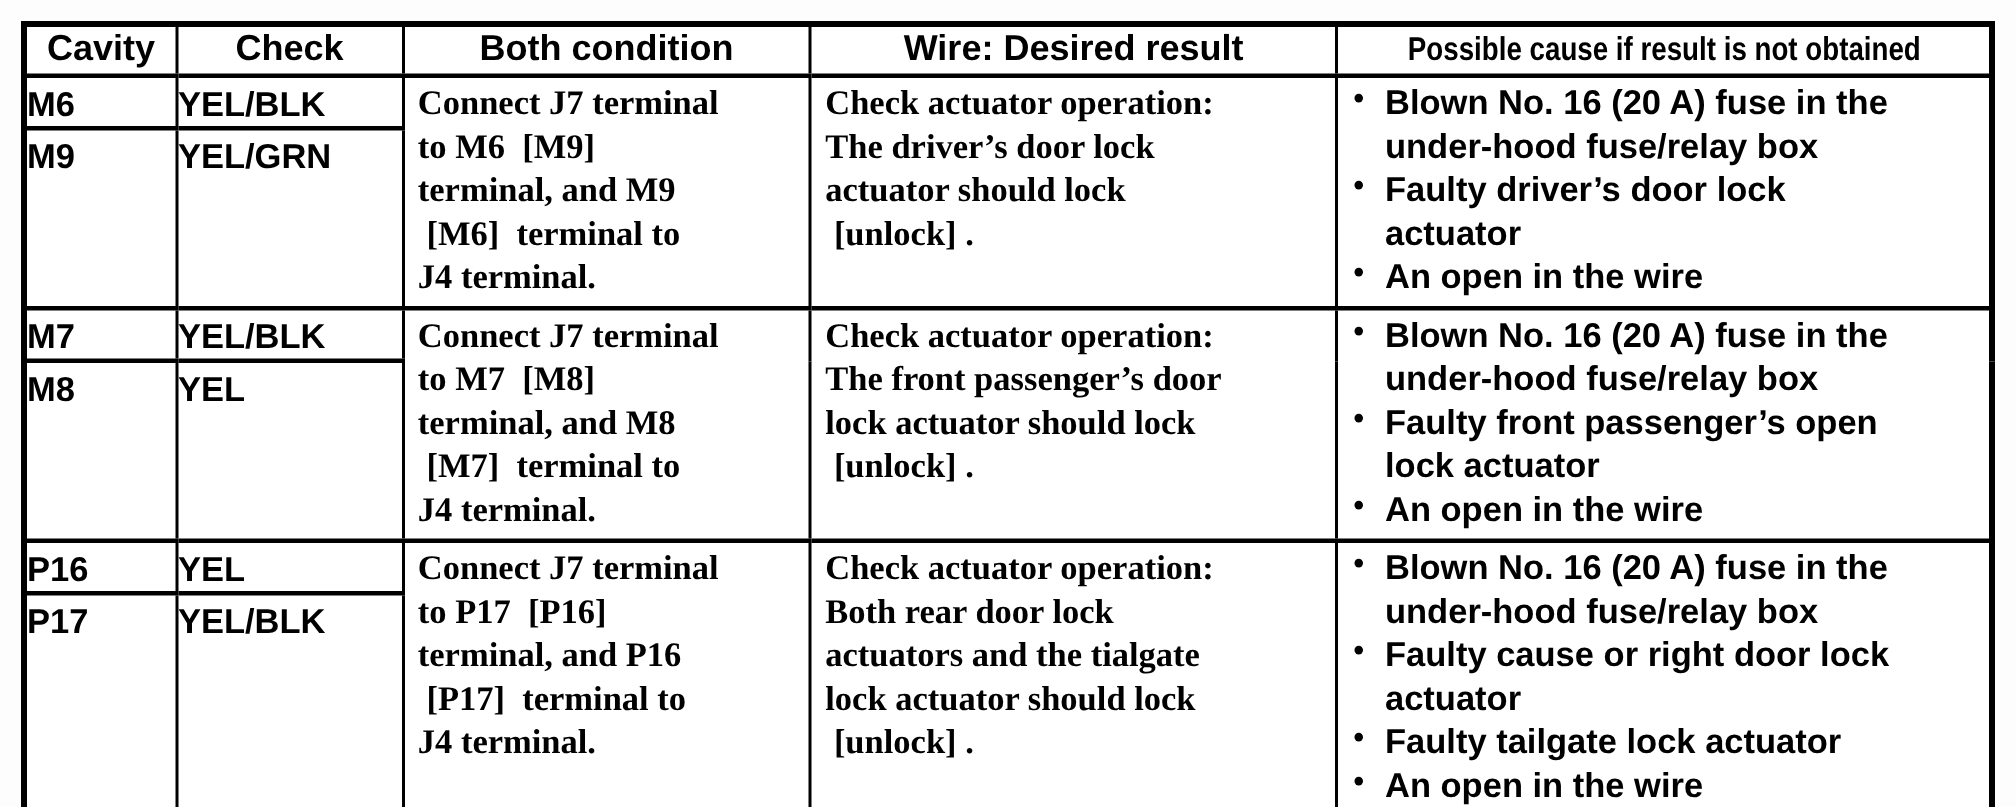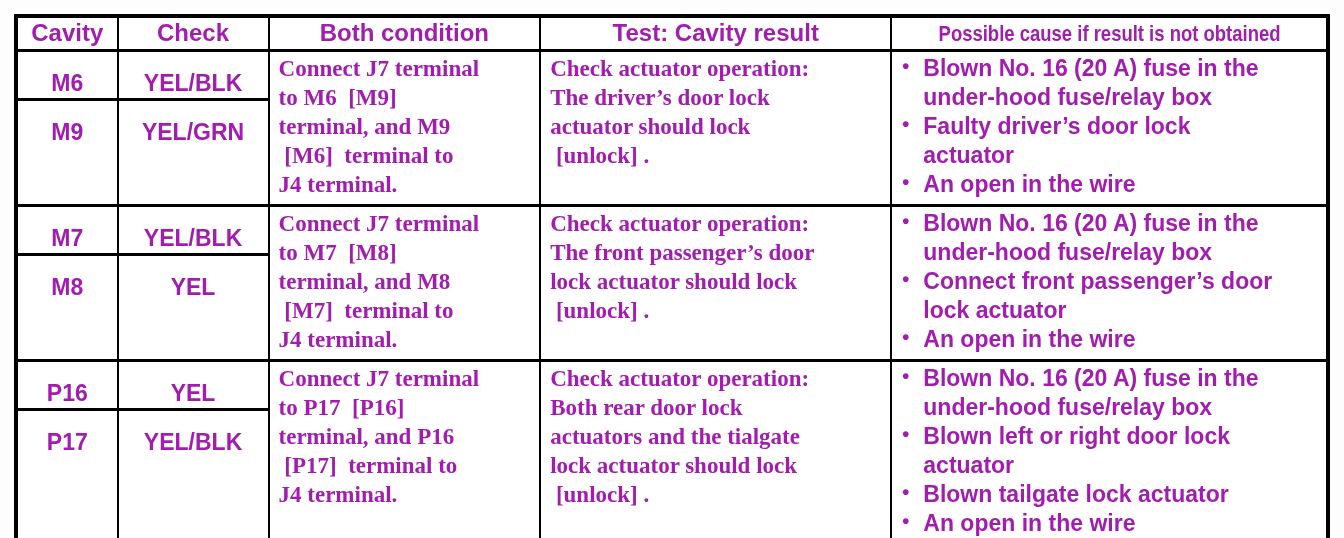--- a/index.html
+++ b/index.html
@@ -6,21 +6,21 @@
     margin: 0;
     padding: 0;
     background: #ffffff;
   }
   .page {
     position: relative;
     width: 1344px;
     height: 538px;
     background: #fdfdfd;
     font-family: "Liberation Sans", sans-serif;
-    color: #a21caf;
+    color: #000000;
     overflow: hidden;
   }
   table.tbl {
     position: absolute;
     left: 14px;
     top: 14px;
     width: 1316px;
     border-collapse: collapse;
     table-layout: fixed;
     background: #ffffff;
@@ -47,22 +47,21 @@
   .hdr-condensed {
     display: inline-block;
     transform: scaleX(0.84);
     transform-origin: center center;
     font-size: 22px;
     white-space: nowrap;
   }
   tr.group-start td { border-top: 3px solid #000; }
   td.subline { border-bottom: 3px solid #000; }
   td.cavity-cell, td.wire-cell {
-    text-align: center;
-    padding-top: 17px;
+    padding-top: 3px;
   }
   tr.subrow-1 td { height: 28px; }
   td.cond-cell, td.result-cell {
     white-space: pre-wrap;
     padding: 2px 4px 5px 9px;
     font-family: Liberation Serif, serif;
   }
   td.causes-cell {
     padding: 2px 4px 5px 7px;
   }
@@ -88,21 +87,21 @@
       <col style="width:150px">
       <col style="width:270px">
       <col style="width:349px">
       <col style="width:434px">
     </colgroup>
     <thead>
       <tr>
         <th>Cavity</th>
         <th>Check</th>
         <th>Both condition</th>
-        <th>Test: Cavity result</th>
+        <th>Wire: Desired result</th>
         <th>
           <span class="hdr-condensed">Possible cause if result is not obtained</span>
         </th>
       </tr>
     </thead>
     <tbody>
 
       <tr class="group-start subrow-1">
         <td class="cavity-cell subline">M6</td>
         <td class="wire-cell subline">YEL/BLK</td>
@@ -136,21 +135,21 @@
 terminal, and M8
  [M7]  terminal to
 J4 terminal.</td>
         <td class="result-cell" rowspan="2">Check actuator operation:
 The front passenger’s door
 lock actuator should lock
  [unlock] .</td>
         <td class="causes-cell" rowspan="2">
           <div class="cause-item"><span class="bullet-icon">•</span><span>Blown No. 16 (20 A) fuse in the
 under-hood fuse/relay box</span></div>
-          <div class="cause-item"><span class="bullet-icon">•</span><span>Connect front passenger’s door
+          <div class="cause-item"><span class="bullet-icon">•</span><span>Faulty front passenger’s open
 lock actuator</span></div>
           <div class="cause-item"><span class="bullet-icon">•</span><span>An open in the wire</span></div>
         </td>
       </tr>
       <tr>
         <td class="cavity-cell">M8</td>
         <td class="wire-cell">YEL</td>
       </tr>
 
       <tr class="group-start subrow-1">
@@ -162,23 +161,23 @@
  [P17]  terminal to
 J4 terminal.</td>
         <td class="result-cell" rowspan="2">Check actuator operation:
 Both rear door lock
 actuators and the tialgate
 lock actuator should lock
  [unlock] .</td>
         <td class="causes-cell" rowspan="2">
           <div class="cause-item"><span class="bullet-icon">•</span><span>Blown No. 16 (20 A) fuse in the
 under-hood fuse/relay box</span></div>
-          <div class="cause-item"><span class="bullet-icon">•</span><span>Blown left or right door lock
+          <div class="cause-item"><span class="bullet-icon">•</span><span>Faulty cause or right door lock
 actuator</span></div>
-          <div class="cause-item"><span class="bullet-icon">•</span><span>Blown tailgate lock actuator</span></div>
+          <div class="cause-item"><span class="bullet-icon">•</span><span>Faulty tailgate lock actuator</span></div>
           <div class="cause-item"><span class="bullet-icon">•</span><span>An open in the wire</span></div>
         </td>
       </tr>
       <tr>
         <td class="cavity-cell">P17</td>
         <td class="wire-cell">YEL/BLK</td>
       </tr>
     </tbody>
   </table>
 </div>

